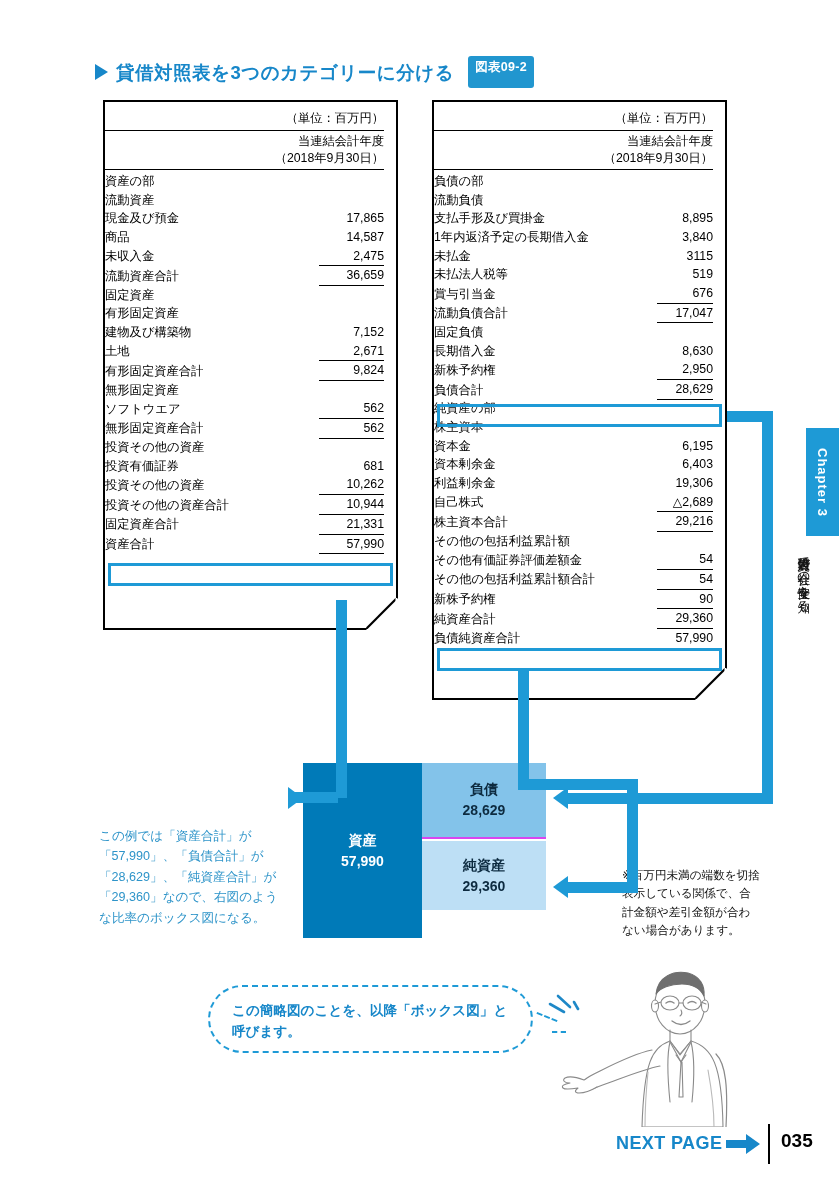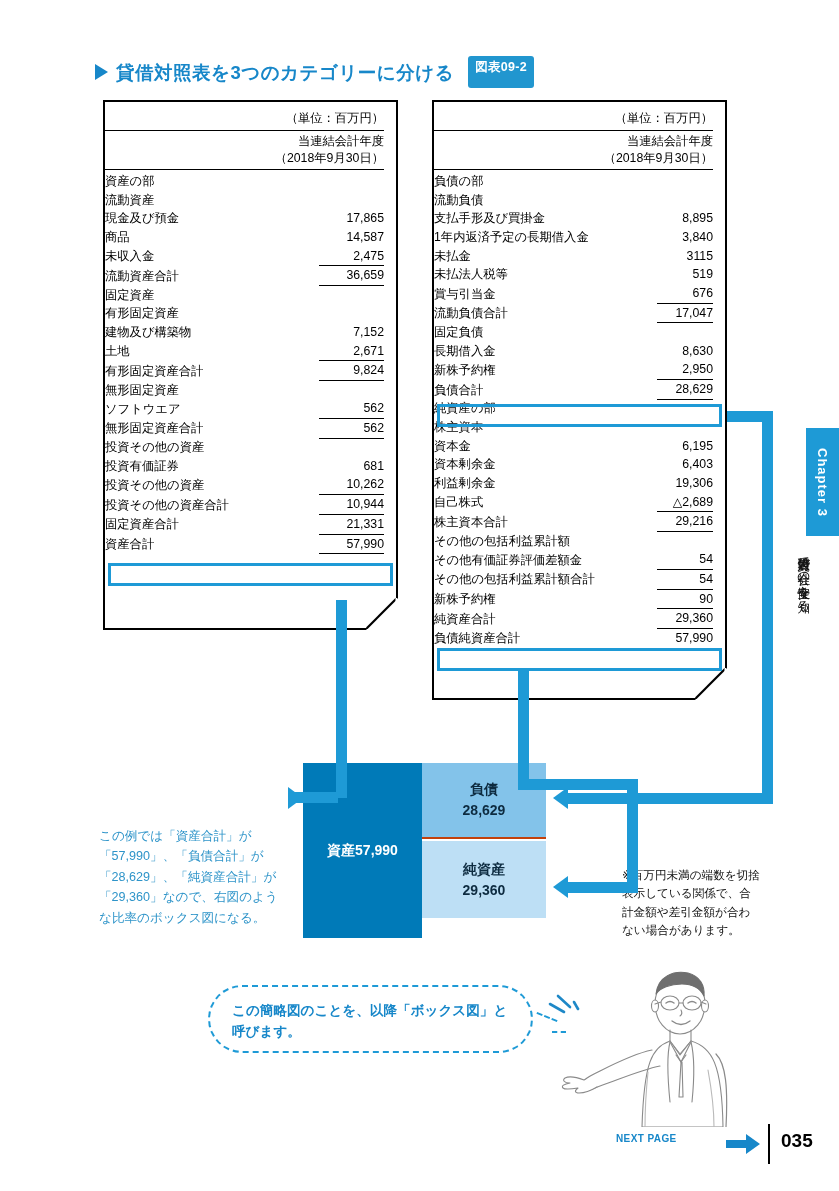--- a/index.html
+++ b/index.html
@@ -97,32 +97,32 @@
 
   
   .box-title {
     position: absolute; left: 303px; top: 745px; width: 243px;
     text-align: center; font-size: 13.5px; font-weight: bold; color: #000; margin-top: 43px;
   }
   .bs-box { position: absolute; left: 303px; top: 763px; width: 243px; height: 175px; }
   .bs-assets {
     position: absolute; left: 0; top: 0; width: 119px; height: 175px;
     background: #007ab8; color: #fff;
-    display: flex; align-items: center; justify-content: center;
+    display: flex; flex-direction: column; align-items: center; justify-content: center;
     font-weight: bold; font-size: 14px; line-height: 1.5;
   }
   .bs-liab {
     position: absolute; left: 119px; top: 0; width: 124px; height: 76px;
     background: #83c3ea; color: #0d2b40;
     display: flex; flex-direction: column; align-items: center; justify-content: center;
     font-weight: bold; font-size: 14px; line-height: 1.5;
-    border-bottom: 2px solid #c2410c;
+    border-bottom: 2px solid #d946ef;
   }
   .bs-net {
-    position: absolute; left: 119px; top: 78px; width: 124px; height: 77px;
+    position: absolute; left: 119px; top: 78px; width: 124px; height: 69px;
     background: #bddff5; color: #0d2b40;
     display: flex; flex-direction: column; align-items: center; justify-content: center;
     font-weight: bold; font-size: 14px; line-height: 1.5;
   }
 
   
   .cap-left {
     position: absolute; left: 99px; top: 826px; width: 180px;
     font-size: 12.6px; line-height: 1.62; color: #2e94c9;
   }
@@ -167,21 +167,21 @@
     position: absolute; left: 795px; top: 548px; width: 26px; height: 240px;
     font-size: 12.6px; color: #111; line-height: 1.25;
   }
   .chap-title span {
     writing-mode: vertical-rl; text-orientation: upright;
   }
 
   
   .footer-next {
     position: absolute; left: 616px; top: 1133px;
-    font-size: 10px; font-weight: bold; color: #1787c9; letter-spacing: .4px;
+    font-size: 18px; font-weight: bold; color: #1787c9; letter-spacing: .4px;
   }
   .footer-arrow { position: absolute; left: 726px; top: 1133px; }
   .footer-sep {
     position: absolute; left: 768px; top: 1124px;
     width: 2px; height: 40px; background: #000;
   }
   .footer-page {
     position: absolute; left: 781px; top: 1130px;
     font-size: 19px; font-weight: bold; color: #000;
   }

